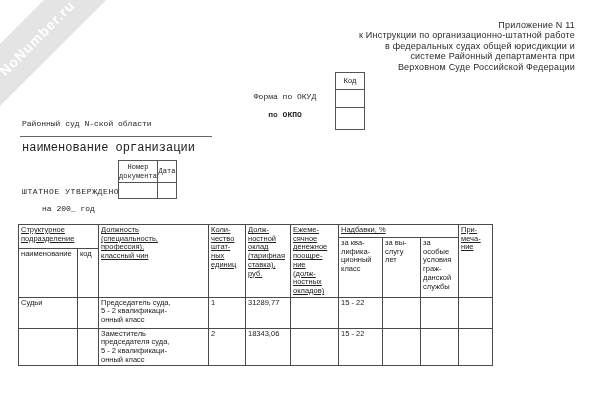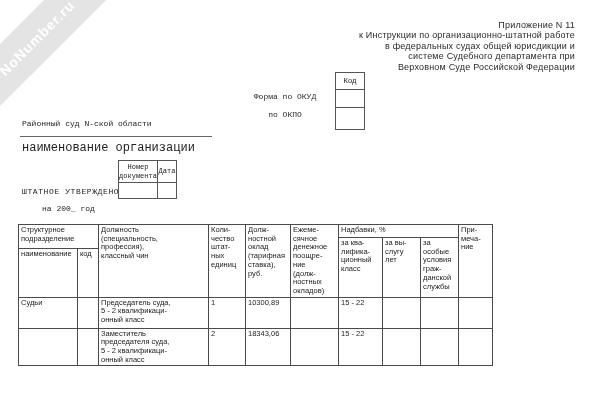--- a/index.html
+++ b/index.html
@@ -26,21 +26,21 @@
   
   .codebox { position:absolute; left:335px; top:72px; width:28px; border:1px solid #555; }
   .codebox .hd {
     height:16px; border-bottom:1px solid #555; text-align:center;
     font-size:7.5px; line-height:16px;
   }
   .codebox .cell1 { height:17px; border-bottom:1px solid #555; }
   .codebox .cell2 { height:21px; }
   .codelabel { position:absolute; width:92px; text-align:center; font-size:8px; color:#2a2a2a; }
   .codelabel.l1 { left:239px; top:92px; }
-  .codelabel.l2 { left:239px; top:110px; }
+  .codelabel.l2 { left:239px; top:110px;font-weight:bold; }
 
   
   .orgname   { position:absolute; left:22px; top:119px; font-size:8px; }
   .orgline   { position:absolute; left:20px; top:136px; width:192px; border-top:1px solid #666; height:0; }
   .orgcaption{ position:absolute; left:22px; top:141px; font-size:12px; }
 
   
   .title  { position:absolute; left:22px; top:187px; font-size:8px; letter-spacing:0.6px; }
   .period { position:absolute; left:42px; top:204px; font-size:8px; }
 
@@ -60,40 +60,40 @@
 
   
   .staff {
     position:absolute; left:18px; top:224px; border-collapse:collapse; table-layout:fixed;
     width:475px; font-size:7.5px; line-height:8.7px;
   }
   .staff th, .staff td {
     border:1px solid #4a4a4a; vertical-align:top; text-align:left;
     padding:1px 2px; font-weight:normal; white-space:pre-line; overflow:hidden;
   }
-  .staff tr.h1 { height:13px; }
+  .staff tr.h1 { height:13px;text-decoration:underline; }
   .staff tr.h2 { height:8px; }
   .staff tr.h3 { height:49px; }
   .staff tr.r1 { height:31px; }
   .staff tr.r2 { height:37px; }
 </style>
 </head>
 <body>
 
 <div class="page">
 
   <div class="watermark">
     <span>NoNumber.ru</span>
   </div>
 
   <div class="appendix">
     <div>Приложение N 11</div>
     <div>к Инструкции по организационно-штатной работе</div>
     <div>в федеральных судах общей юрисдикции и</div>
-    <div>системе Судебного департамента при</div>
+    <div>системе Районный департамента при</div>
     <div>Верховном Суде Российской Федерации</div>
   </div>
 
   <div class="codebox">
     <div class="hd">Код</div>
     <div class="cell1"></div>
     <div class="cell2"></div>
   </div>
   <div class="codelabel l1 mono">Форма по ОКУД</div>
   <div class="codelabel l2 mono">по ОКПО</div>
@@ -184,21 +184,21 @@
       <th>наименование</th>
       <th>код</th>
     </tr>
     <tr class="r1">
       <td>Судьи</td>
       <td></td>
       <td>Председатель суда,
 5 - 2 квалификаци-
 онный класс</td>
       <td>1</td>
-      <td>10300,89</td>
+      <td>31289,77</td>
       <td></td>
       <td>15 - 22</td>
       <td></td>
       <td></td>
       <td></td>
     </tr>
     <tr class="r2">
       <td></td>
       <td></td>
       <td>Заместитель

